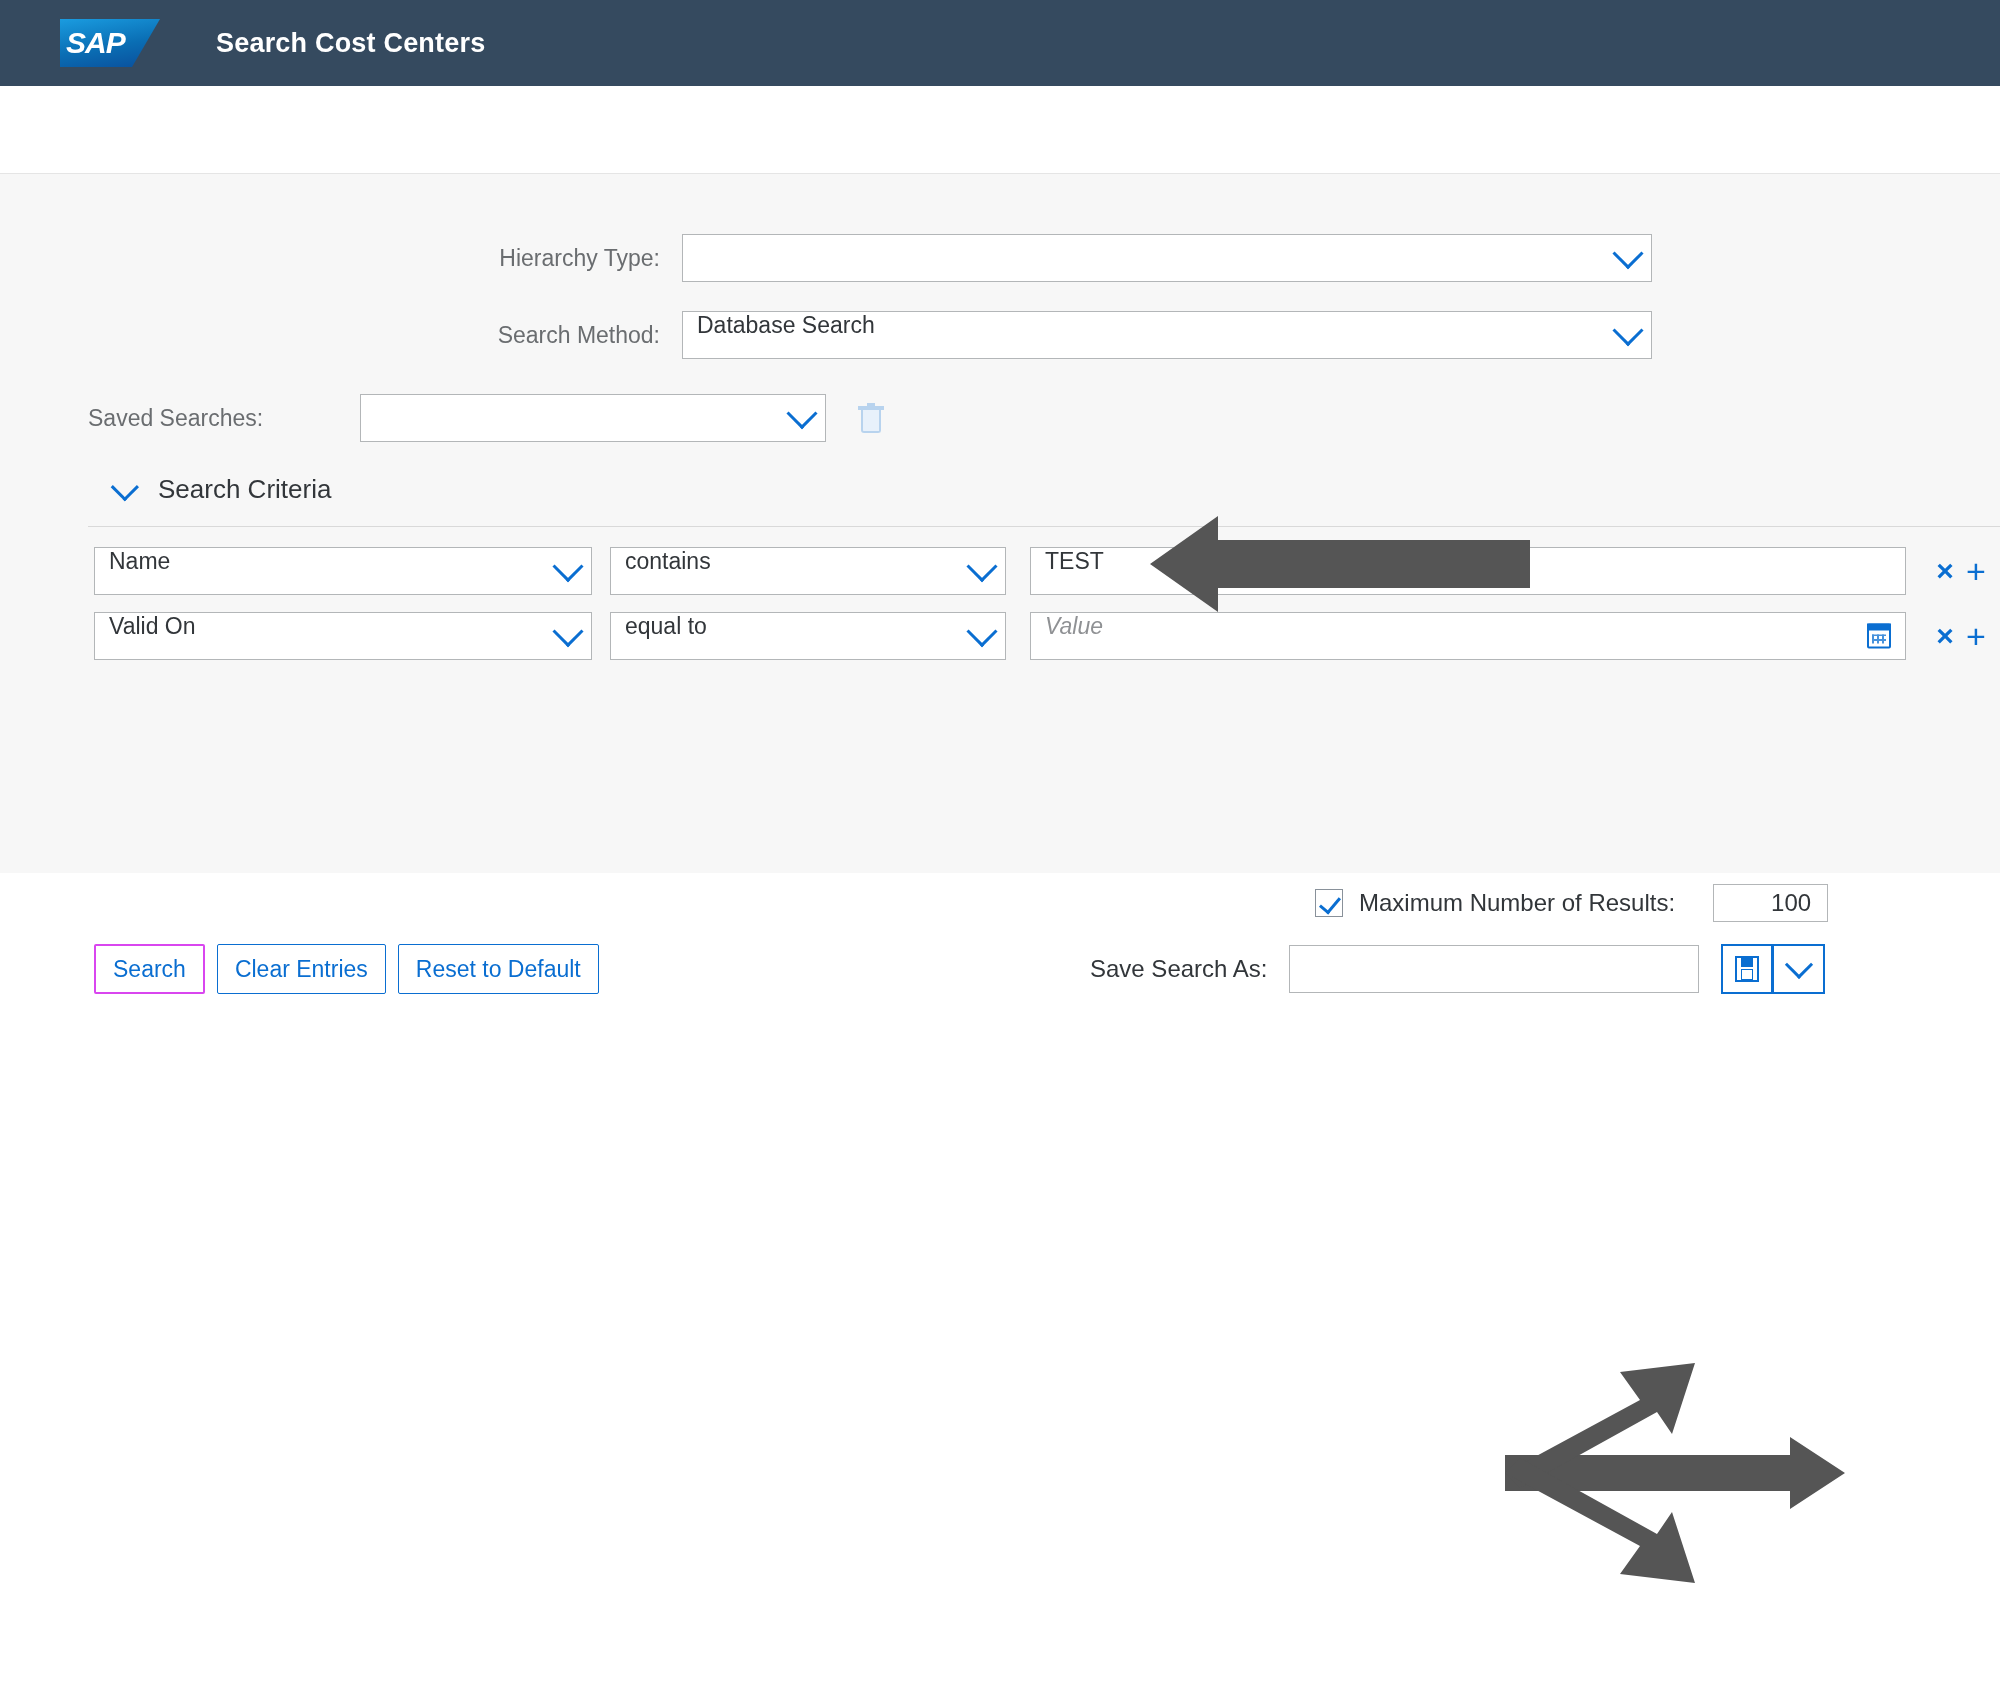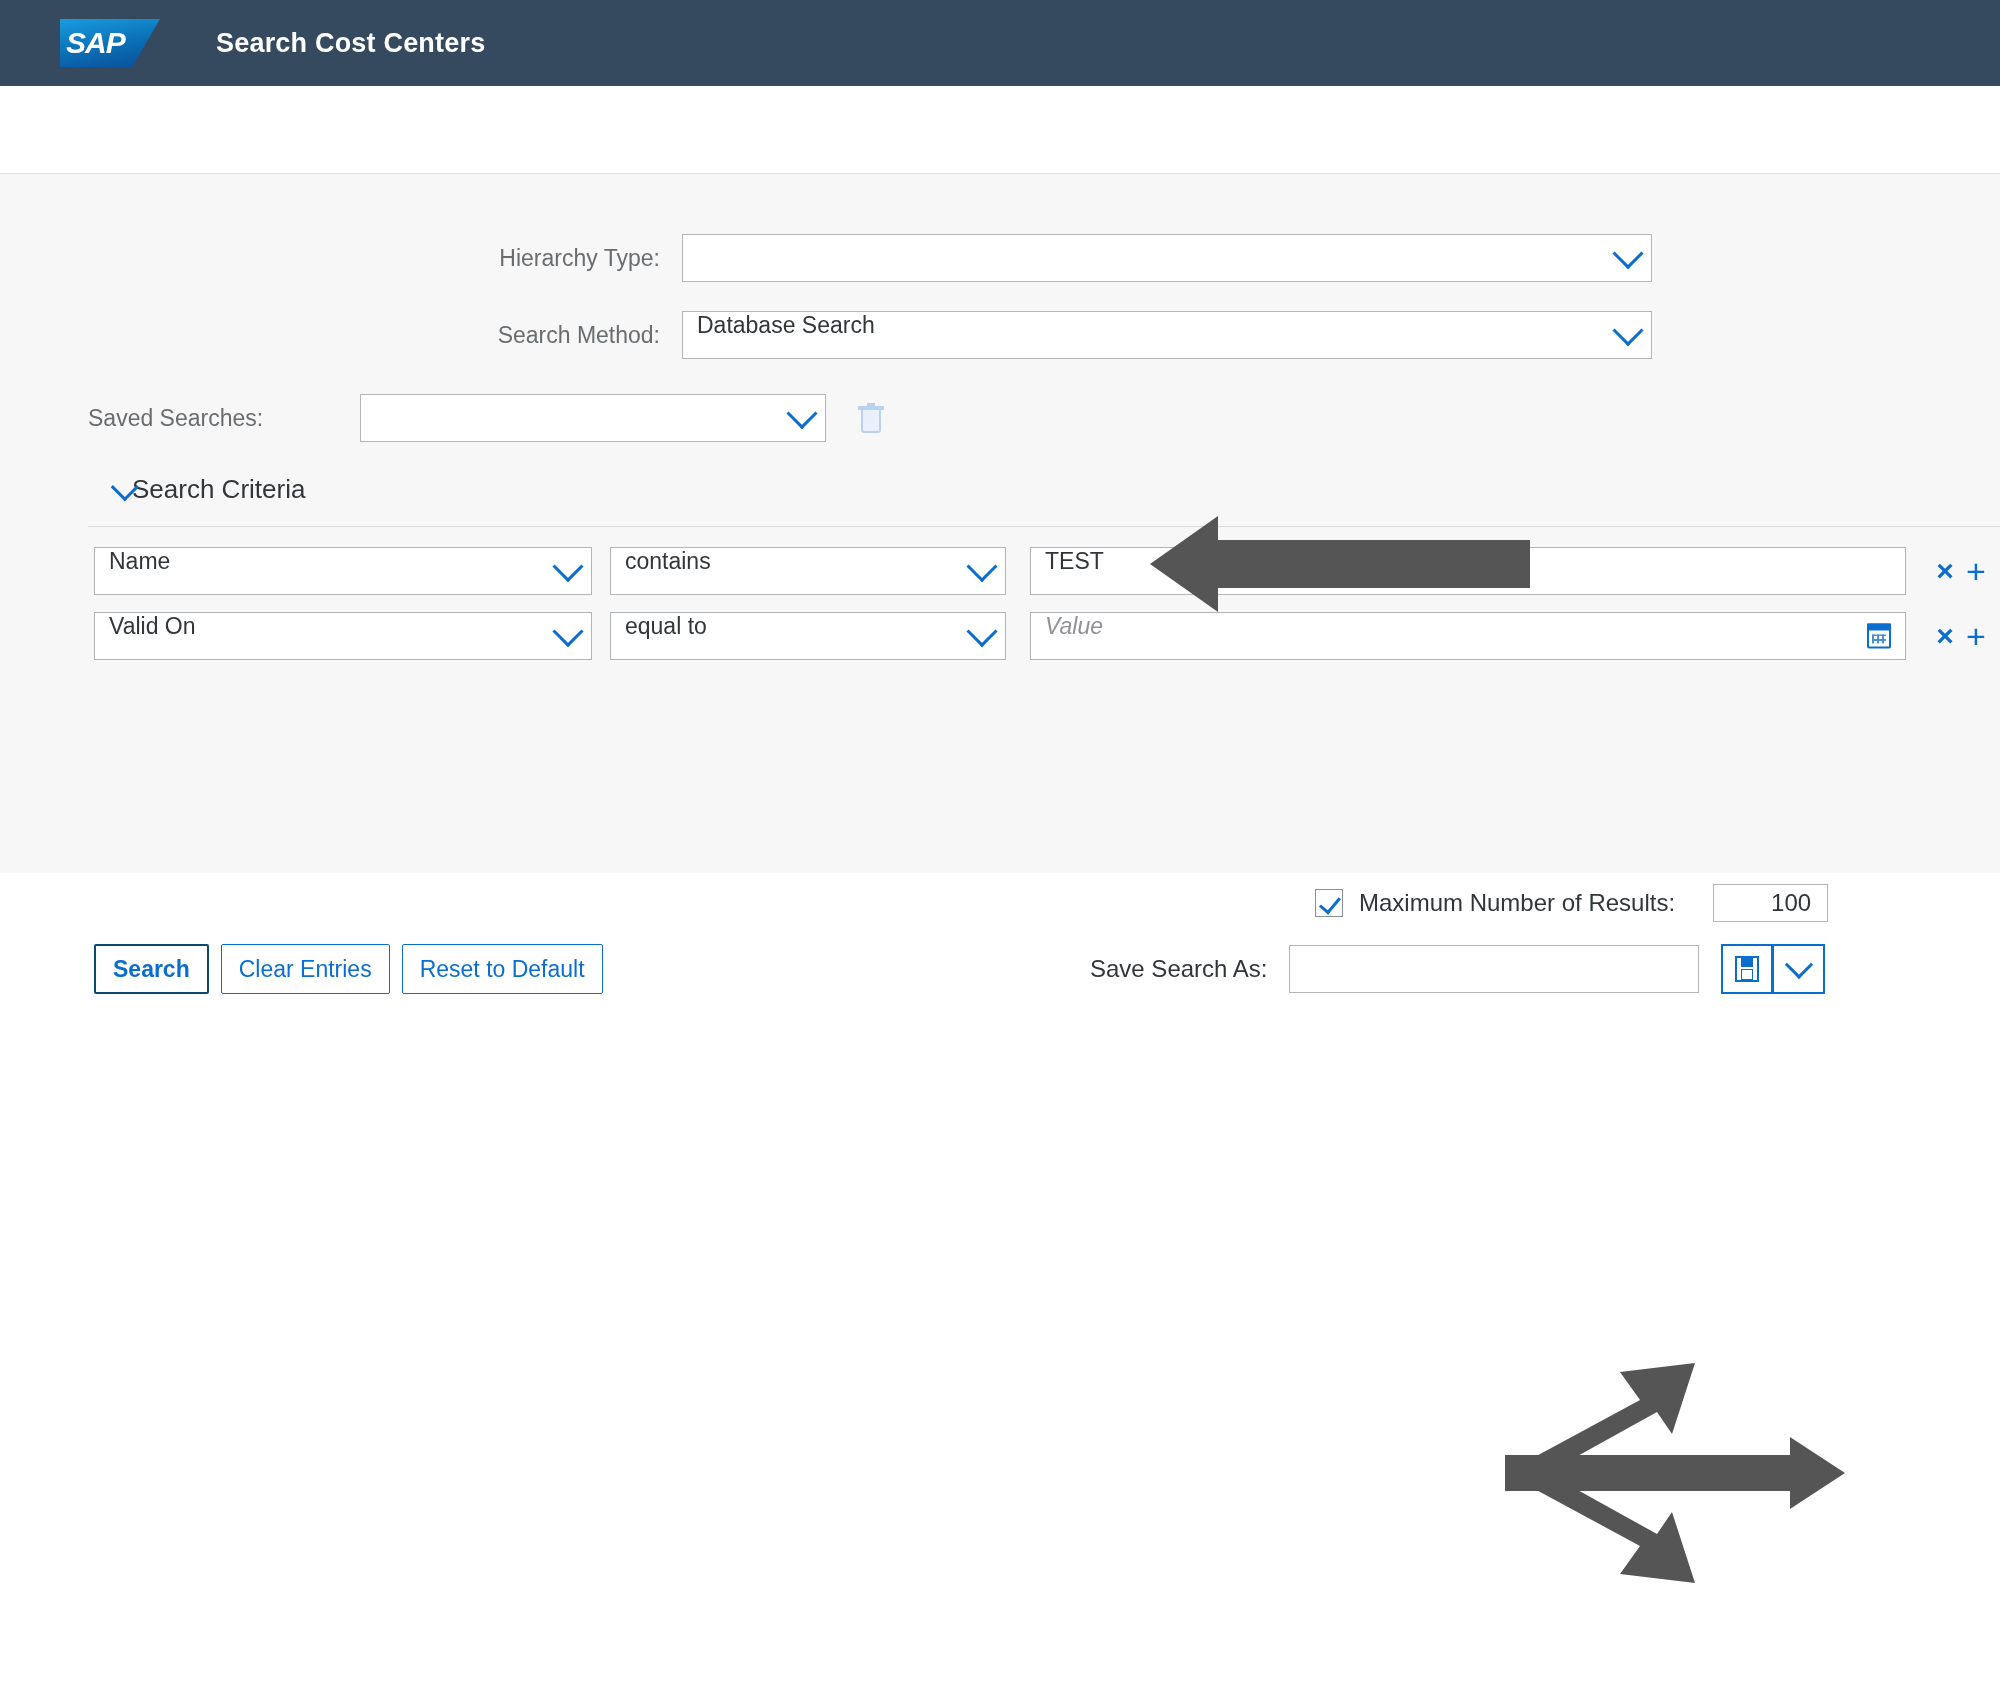--- a/index.html
+++ b/index.html
@@ -86,20 +86,21 @@
     border-right: 3px solid #0a6ed1;
     border-bottom: 3px solid #0a6ed1;
     transform: translateY(-70%) rotate(45deg);
   }
   .tf-row { position: absolute; display: flex; align-items: center; }
 
   
   .crit-header {
     position: absolute;
     display: flex; align-items: center;
+    gap: 26px;
   }
   .crit-header .caret {
     width: 20px; height: 20px;
     border-right: 3px solid #0a6ed1;
     border-bottom: 3px solid #0a6ed1;
     transform: rotate(45deg) translateY(-4px);
   }
   .crit-header .txt { font-size: 26px; color: #32363a; }
 
   .divider {
@@ -175,21 +176,21 @@
     color: #0a6ed1;
     font-size: 23px;
     height: 50px;
     padding: 0 17px;
     display: inline-flex; align-items: center; justify-content: center;
     cursor: pointer;
     font-family: "Liberation Sans", sans-serif;
     border-radius: 2px;
     white-space: nowrap;
   }
-  .btn.emphasized { border: 2px solid #0c4a6e; font-weight: 700; }
+  .btn.emphasized { border: 2px solid #d946ef; font-weight: 400; }
   .btn-row { position: absolute; display: flex; gap: 12px; }
 
   .savesearch { position: absolute; display: flex; align-items: center; gap: 22px; }
   .savesearch .s-lbl { font-size: 24px; color: #32363a; }
   .save-group { display: flex; }
   .save-ic-btn {
     width: 52px; height: 50px; border: 2px solid #0a6ed1;
     background: #fff; display: flex; align-items: center; justify-content: center;
     cursor: pointer;
   }

